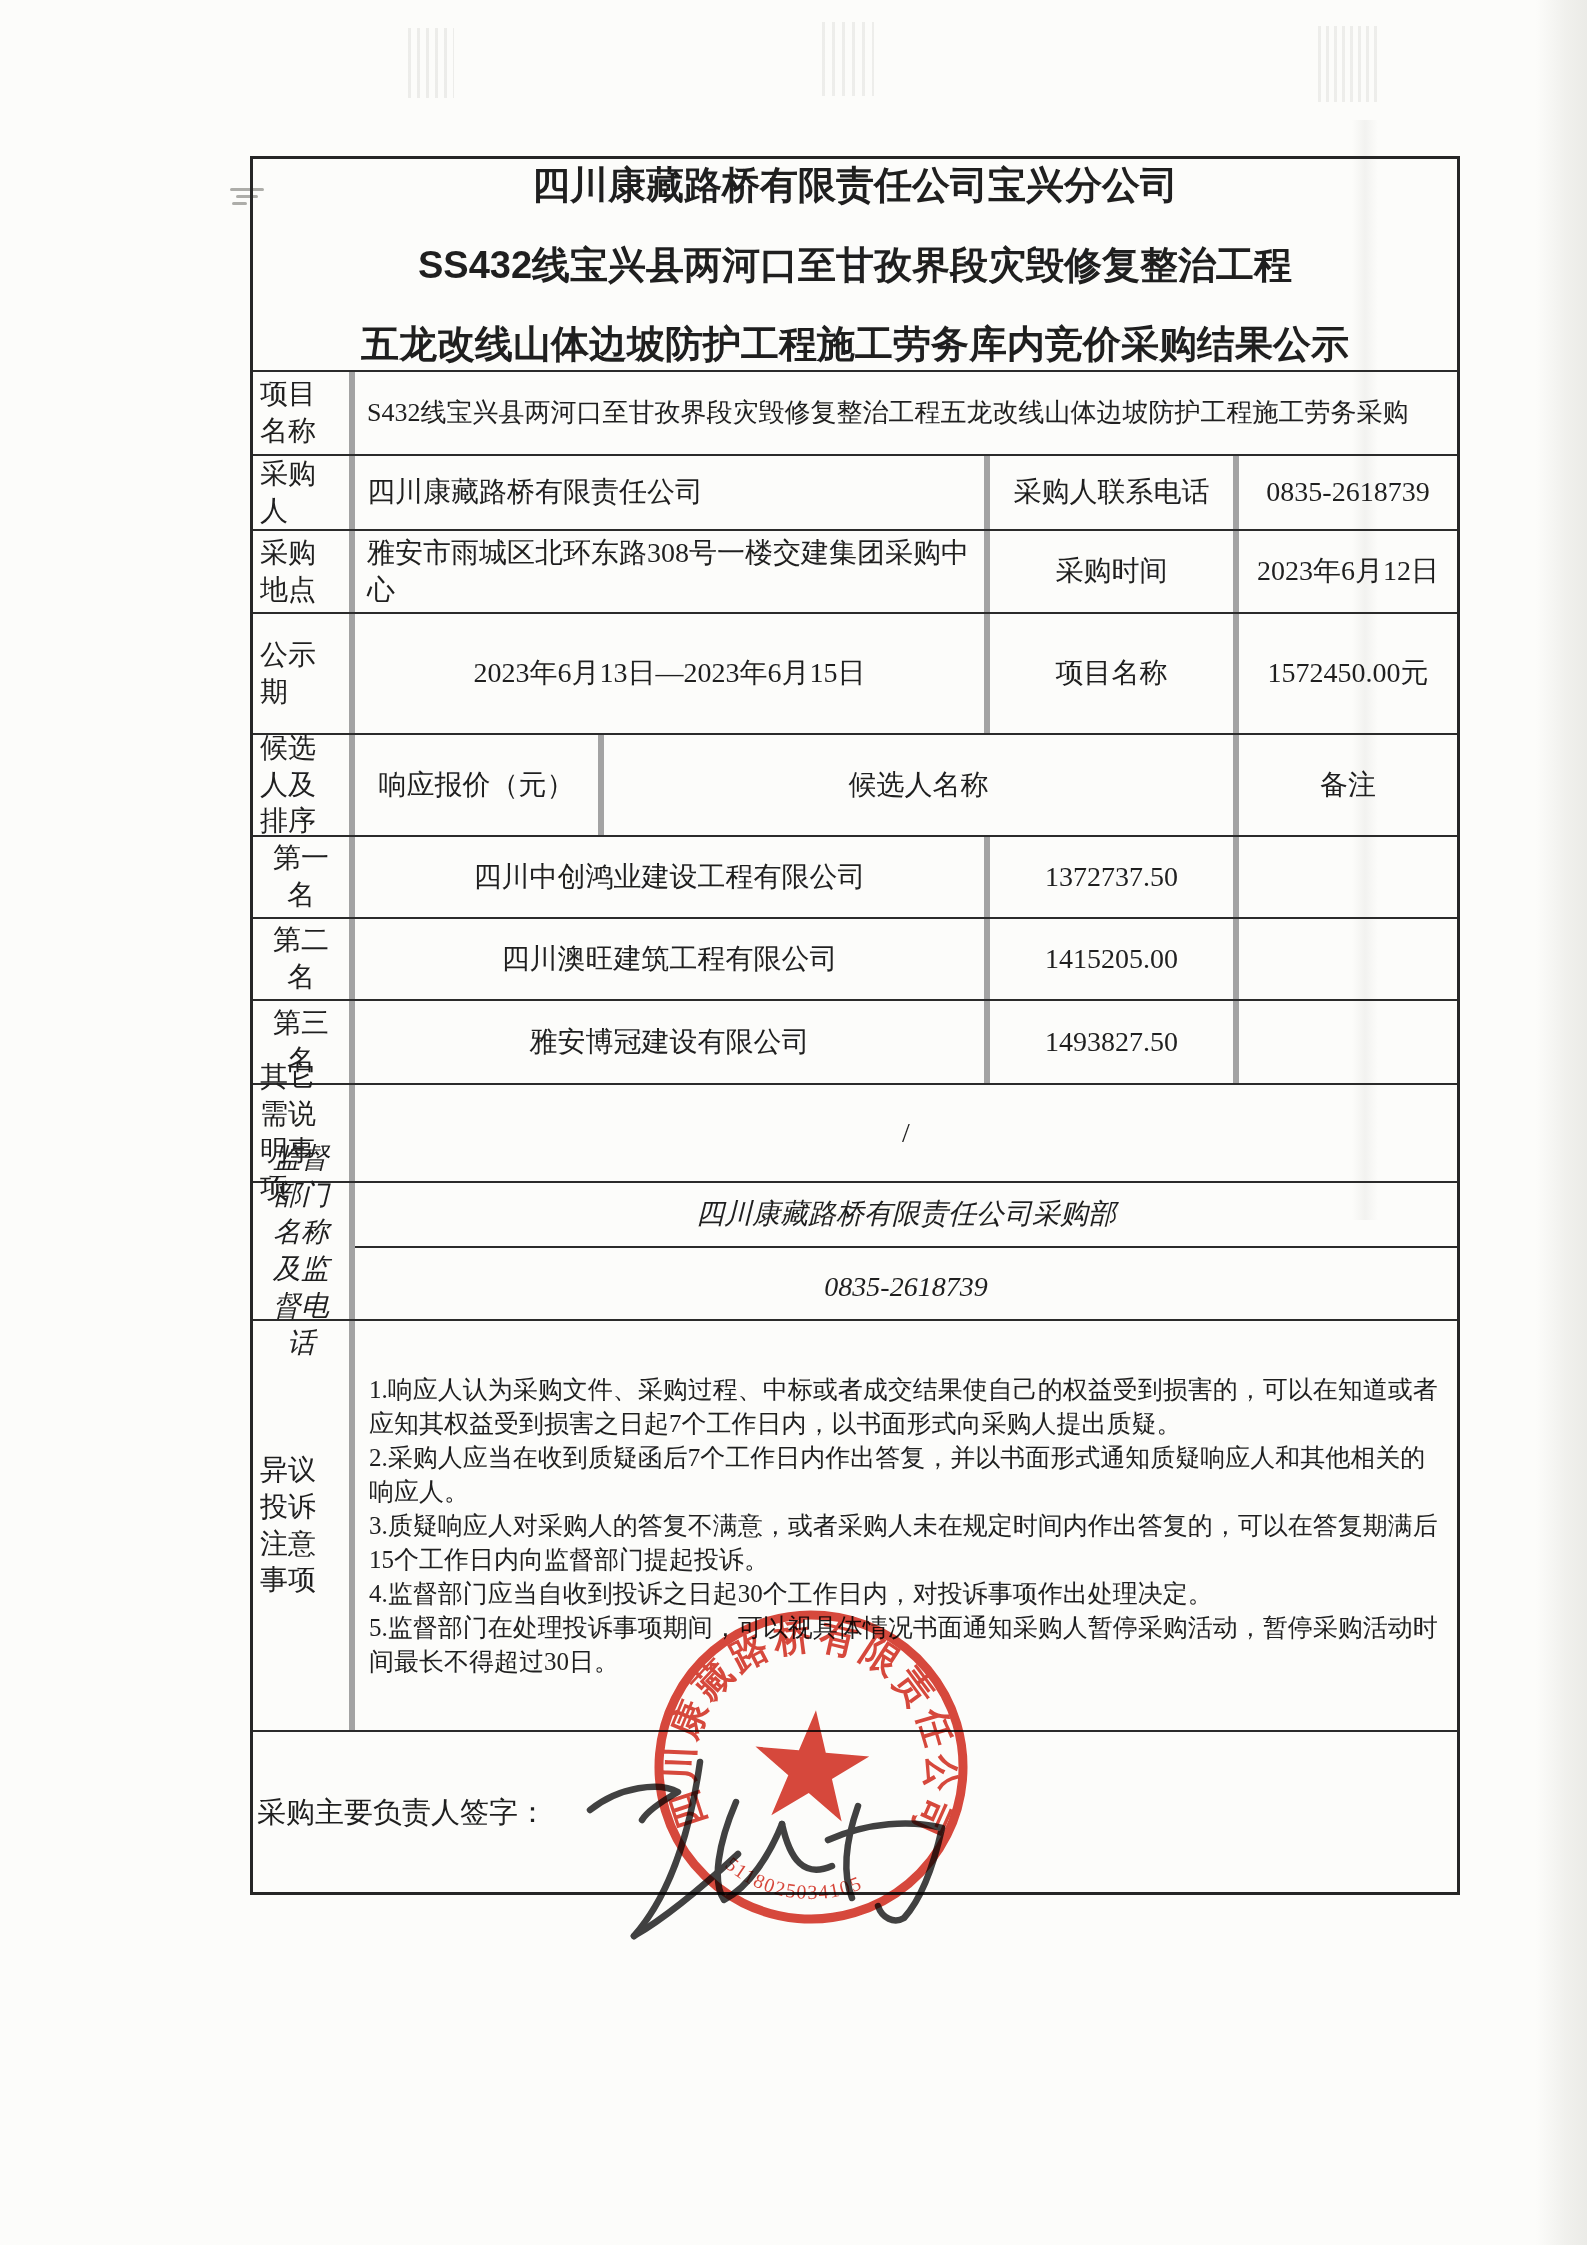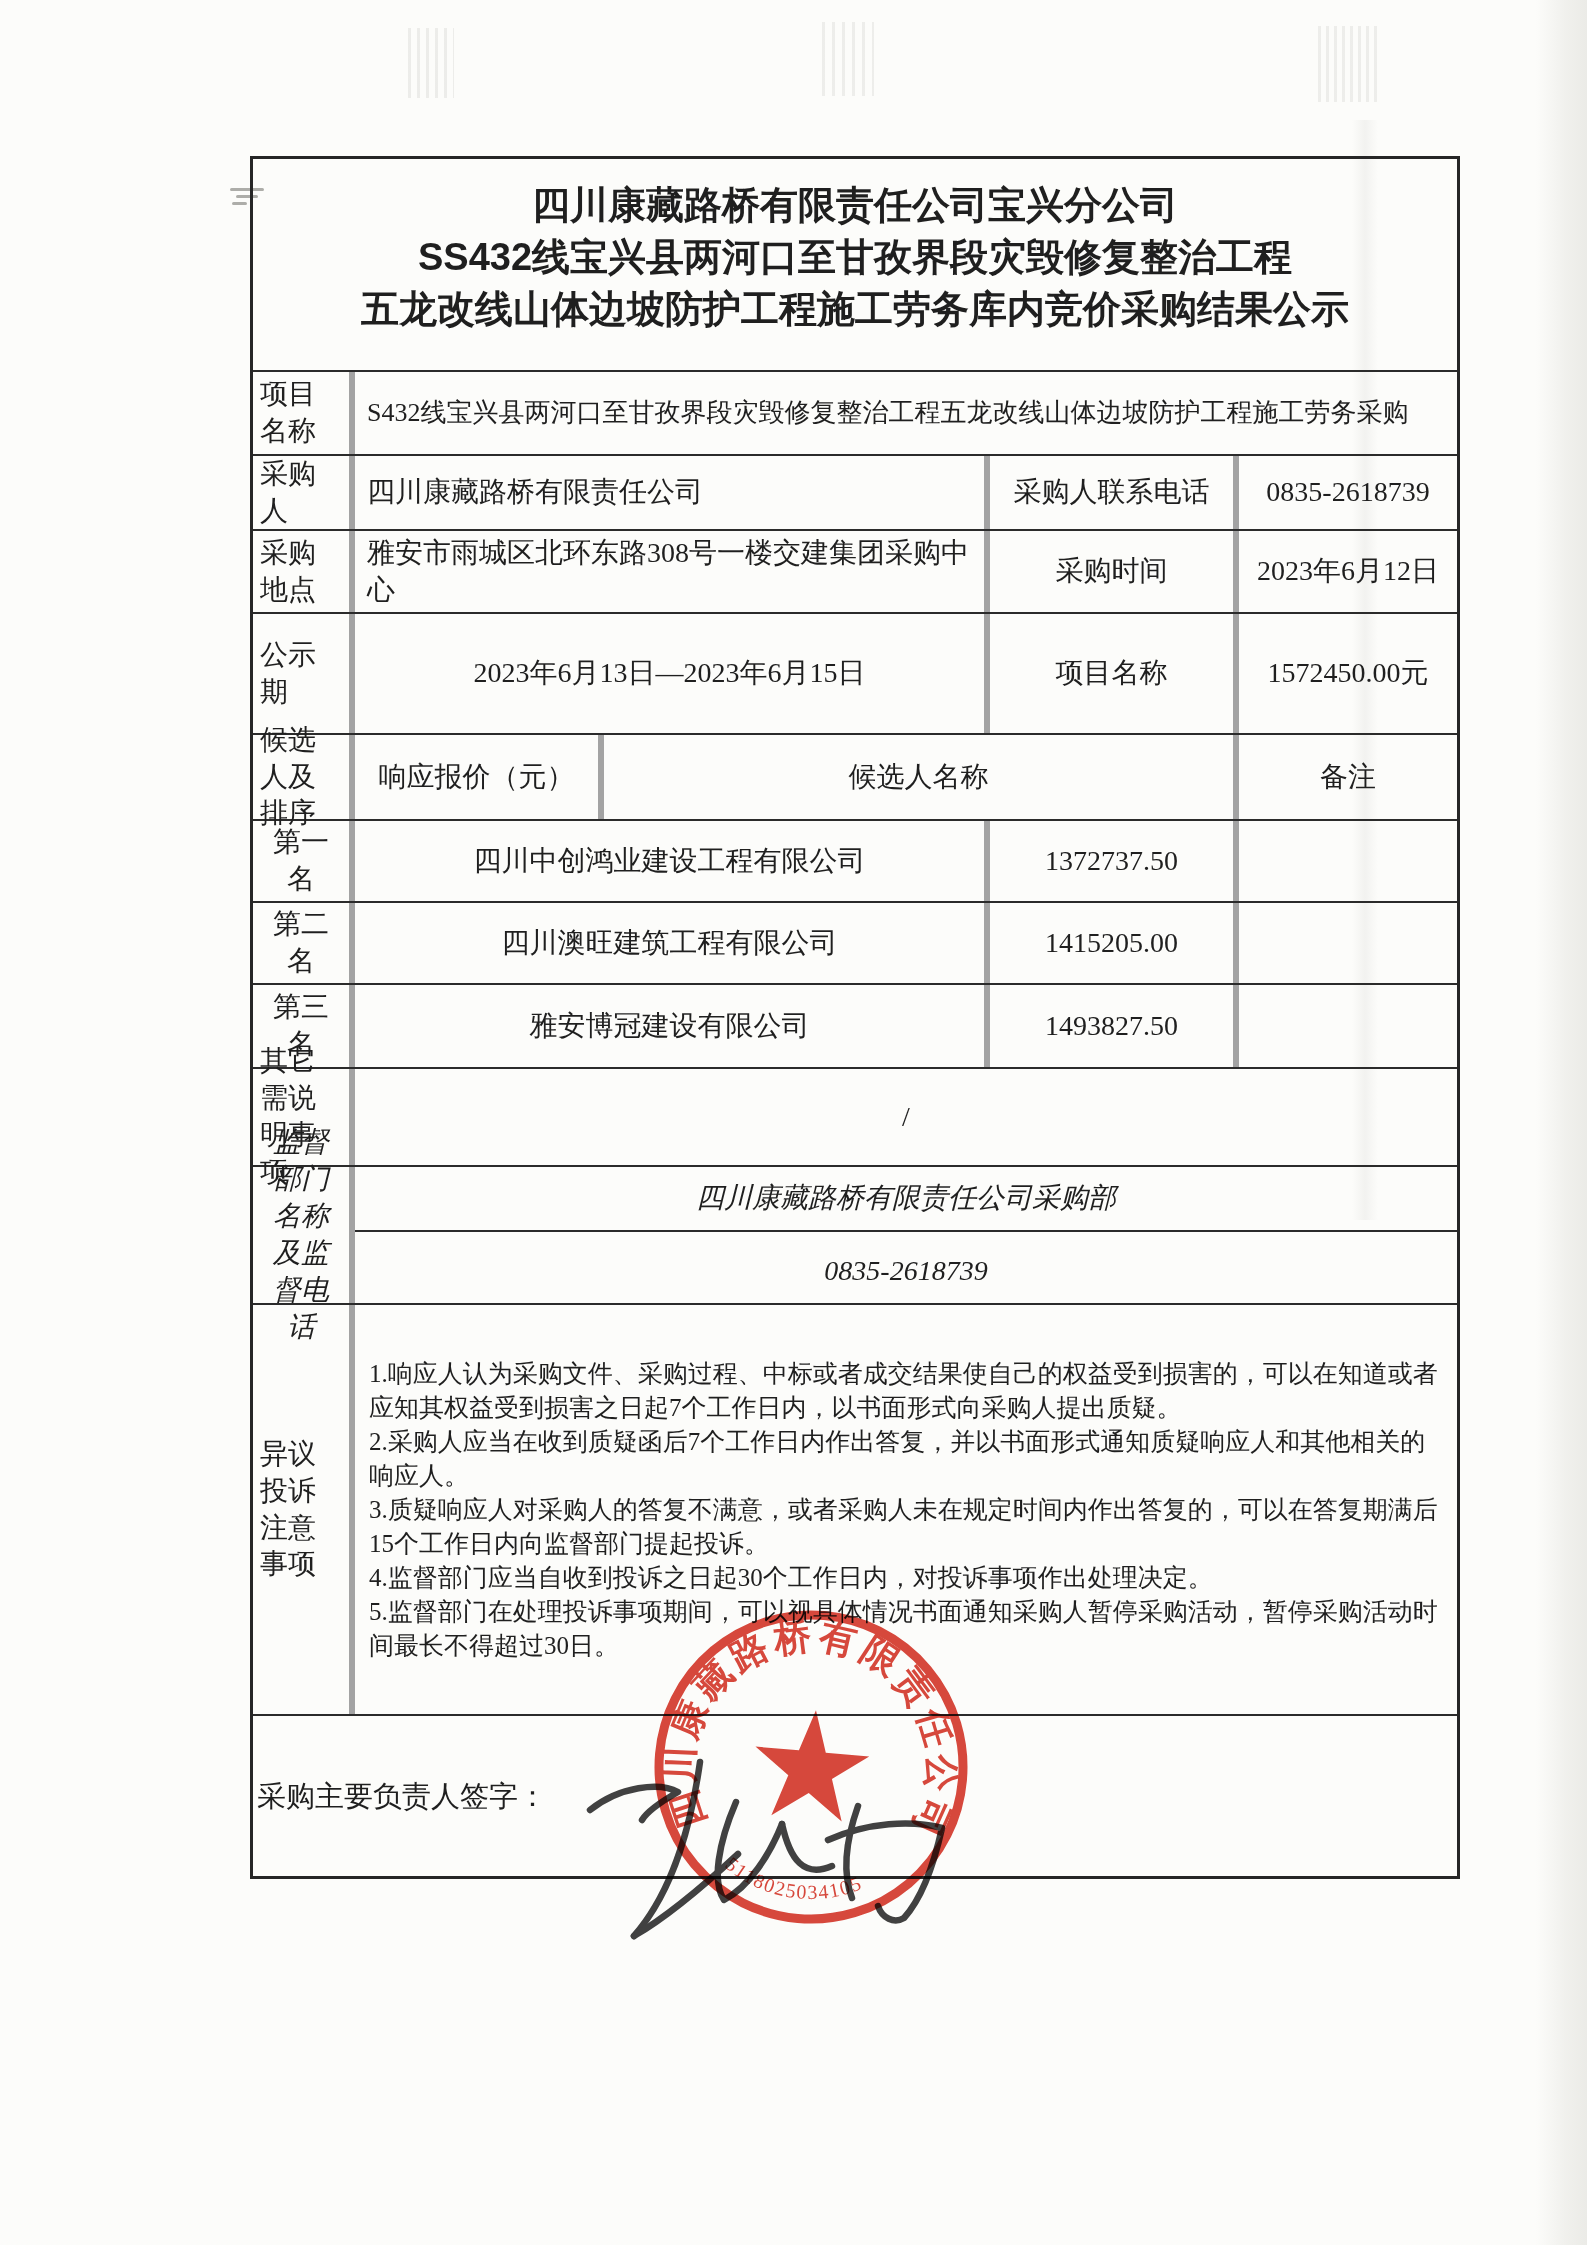--- a/index.html
+++ b/index.html
@@ -38,30 +38,30 @@
   .cell{box-sizing:border-box; display:flex; align-items:center;}
   .br{border-right:6px solid #a3a3a3;}
   .c1{width:102px; padding:4px 7px;}
   .c2{width:635px;}
   .c3{width:249px; justify-content:center; text-align:center;}
   .c4{flex:1; justify-content:center; text-align:center;}
   .span-rest{flex:1;}
   .center{justify-content:center; text-align:center;}
   .left-pad{padding:0 12px;}
 
-  .title-block{height:213px; flex-direction:column; justify-content:flex-start;
+  .title-block{height:213px; flex-direction:column; justify-content:space-between;
     align-items:center; text-align:center; display:flex;
     font-family:"Liberation Sans","DejaVu Sans",sans-serif;
-    font-weight:bold; font-size:38px; line-height:52px; padding-top:20px;}
+    font-weight:bold; font-size:38px; line-height:52px; padding-top:0;}
   .r-project{height:84px;}
   .r-project .val{font-size:26px;}
   .r-purchaser{height:75px;}
   .r-location{height:83px;}
   .r-publicity{height:121px;}
-  .r-cand-head{height:86px;}
+  .r-cand-head{height:102px;}
   .r-rank1{height:82px;}
   .r-rank2{height:82px;}
   .r-rank3{height:84px;}
   .r-other{height:98px;}
   .r-supervision{height:138px;font-style:italic;}
   .sup-stack{flex:1; display:flex; flex-direction:column;gap:8px;}
   .sup-sub{flex:1; box-sizing:border-box; display:flex; align-items:center;
     justify-content:center; text-align:center;}
   .sup-sub.first{border-bottom:2px solid #2b2b2b;}
   .r-objection{height:411px;}

